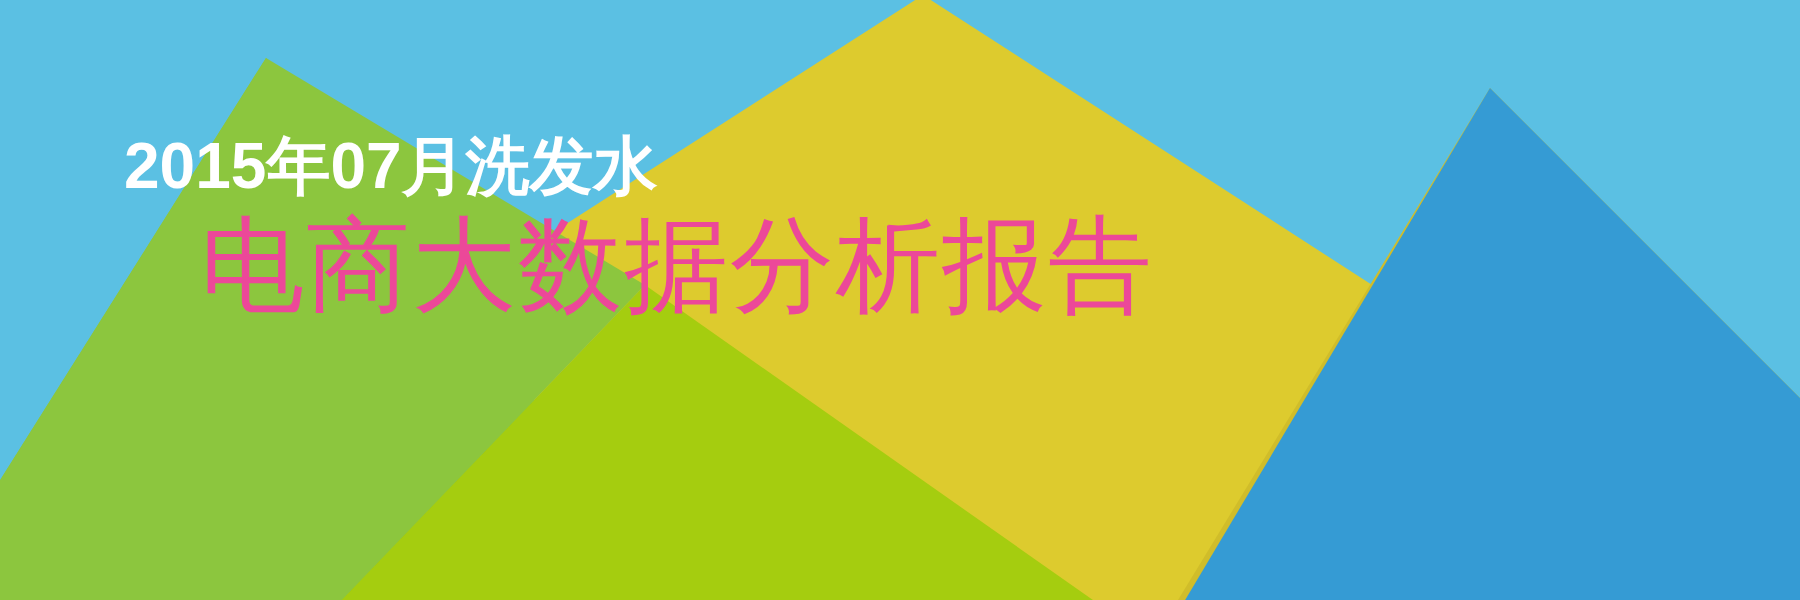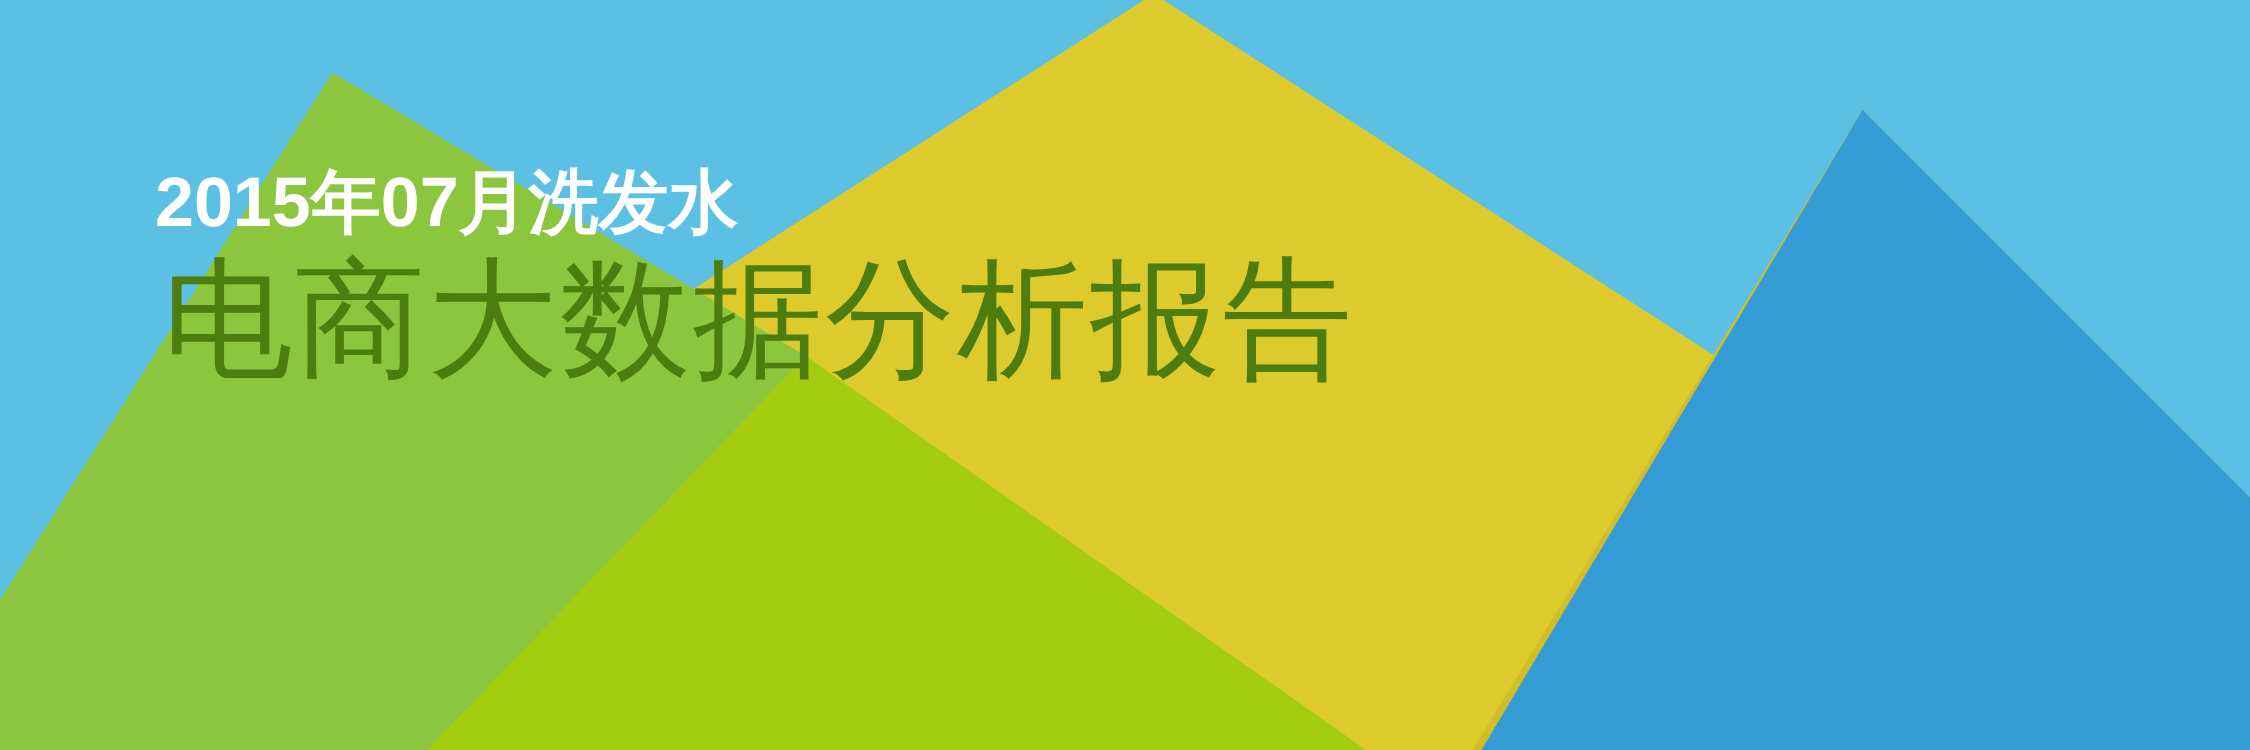--- a/index.html
+++ b/index.html
@@ -24,37 +24,38 @@
   }
   #title-block {
     position: absolute;
     left: 124px;
     top: 132px;
     width: 1100px;
     z-index: 5;
     pointer-events: none;
   }
   .title-line-1 {
-    font-size: 56px;
+    font-size: 64px;
     font-weight: 700;
     color: #ffffff;
     line-height: 1.08;
     letter-spacing: 0px;
     white-space: nowrap;
     margin: 0 0 6px 0;
   }
   .title-line-2 {
     font-size: 104px;
     font-weight: 400;
-    color: #4d7c0f;
+    color: #ec4899;
     line-height: 1.12;
     letter-spacing: 2px;
     white-space: nowrap;
     margin: 0;
     padding-left: 6px;
+    text-align: center;
   }
 </style>
 </head>
 <body>
 
 <div id="slide-root">
 
   <svg id="bg-canvas" viewBox="0 0 1800 600" preserveAspectRatio="none" xmlns="http://www.w3.org/2000/svg" aria-hidden="true">
     <rect x="0" y="0" width="1800" height="600" fill="#5bc0e3"></rect>
 

